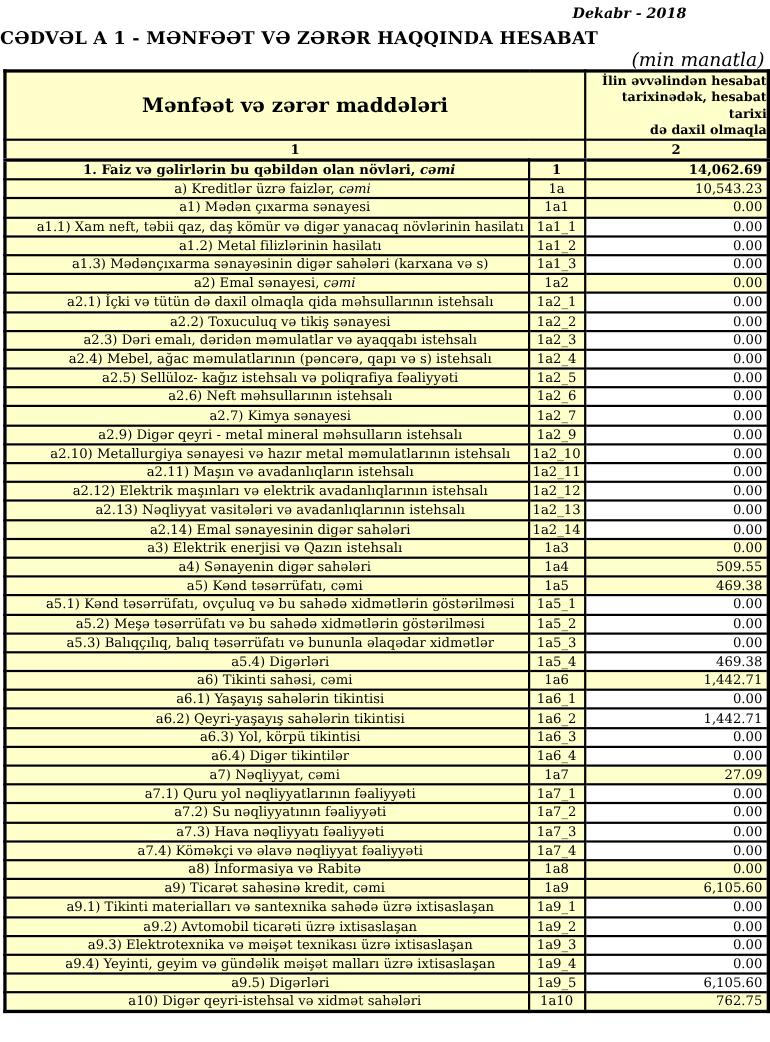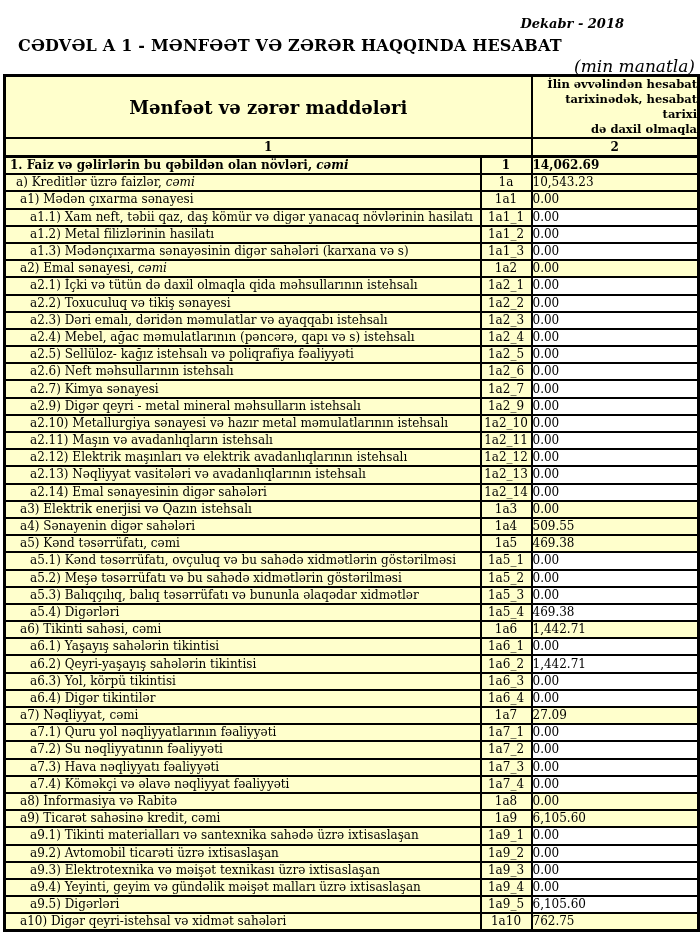--- a/index.html
+++ b/index.html
@@ -5,21 +5,21 @@
   html, body {
     margin: 0;
     padding: 0;
     width: 700px;
     height: 947px;
     overflow: hidden;
     background: #ffffff;
     font-family: "DejaVu Serif", "Liberation Serif", serif;
     color: #000000;
   }
-  .top-area { padding-top: 16px; margin-left: 18px; }
+  .top-area { padding-top: 5px; }
   .date-line {
     text-align: right;
     padding-right: 76px;
     font-size: 13px;
     font-weight: bold;
     font-style: italic;
     line-height: 16px;
   }
   .page-title {
     text-align: left;
@@ -72,27 +72,27 @@
     white-space: pre-line;
     line-height: 15px;
   }
   tr.colnum-row td {
     height: 16px;
     text-align: center;
     font-weight: bold;
     border-bottom: 3px solid #000;
   }
   tbody.data td { height: 15.2px; }
-  td.name { text-align: left; }
+  td.name { text-align: center; }
   td.name.lvl0 { padding-left: 4px;  font-weight: bold; }
   td.name.lvl1 { padding-left: 10px; }
   td.name.lvl2 { padding-left: 14px; }
   td.name.lvl3 { padding-left: 24px; }
   td.code { text-align: center; }
-  td.val  { text-align: left; padding-right: 4px; }
+  td.val  { text-align: right; padding-right: 4px; }
   td.white { background: #FFFFFF; }
   .b { font-weight: bold; }
   .it { font-style: italic; }
 </style>
 </head>
 <body>
 
 <div class="top-area">
   <div class="date-line">Dekabr - 2018</div>
   <div class="page-title">CƏDVƏL A 1 - MƏNFƏƏT VƏ ZƏRƏR HAQQINDA HESABAT</div>

